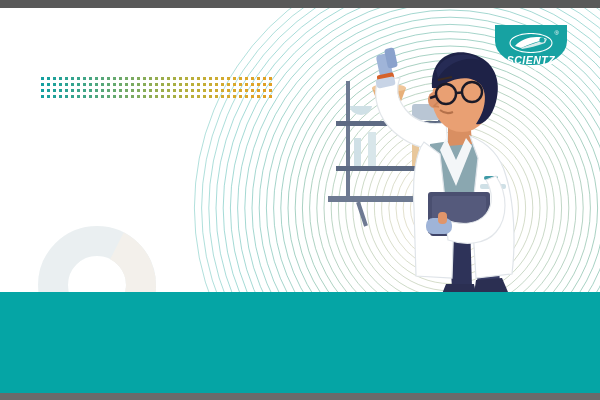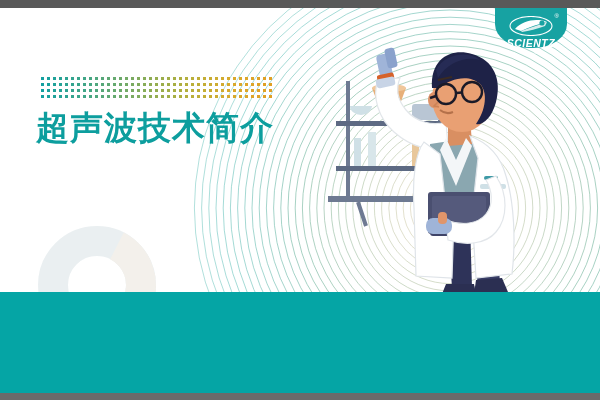--- a/index.html
+++ b/index.html
@@ -119,21 +119,21 @@
     color: #ffffff;
     letter-spacing: 1.5px;
     font-family: "DejaVu Sans", "Liberation Sans", sans-serif;
     white-space: nowrap;
   }
 
   
   #brand-logo {
     position: absolute;
     left: 495px;
-    top: 0px;
+    top: 17px;
     width: 72px;
     height: 40px;
   }
   #brand-logo .shield {
     position: absolute;
     inset: 0;
     background: #17a2a2;
     border-radius: 0 0 34px 34px / 0 0 24px 24px;
   }
   #brand-logo .swoosh {
@@ -484,21 +484,20 @@
         <i style="background: rgb(214, 170, 45);"></i>
         <i style="background: rgb(217, 169, 44);"></i>
         <i style="background: rgb(218, 167, 42);"></i>
         <i style="background: rgb(220, 166, 41);"></i>
         <i style="background: rgb(221, 164, 40);"></i>
         <i style="background: rgb(222, 163, 39);"></i>
         <i style="background: rgb(223, 161, 37);"></i>
         <i style="background: rgb(224, 160, 36);"></i>
       </div>
 
-    <div id="slide-title">超声波技术简介</div>
 
     <div id="footer-band"></div>
 
     <div id="brand-logo">
       <div class="shield"></div>
       <svg class="swoosh" viewBox="0 0 44 20">
         <ellipse cx="22" cy="10" rx="21" ry="9.5" fill="#17a2a2" stroke="#ffffff" stroke-width="1.1"></ellipse>
         <path d="M6 13 C 14 4, 28 2, 38 6 C 30 8, 20 11, 12 15 Z" fill="#ffffff"></path>
         <path d="M12 15 C 20 12, 30 9, 38 6 L 36 10 C 28 13, 20 15, 13 16 Z" fill="#d9ecec"></path>
         <circle cx="33" cy="7" r="2.6" fill="#17a2a2"></circle>

